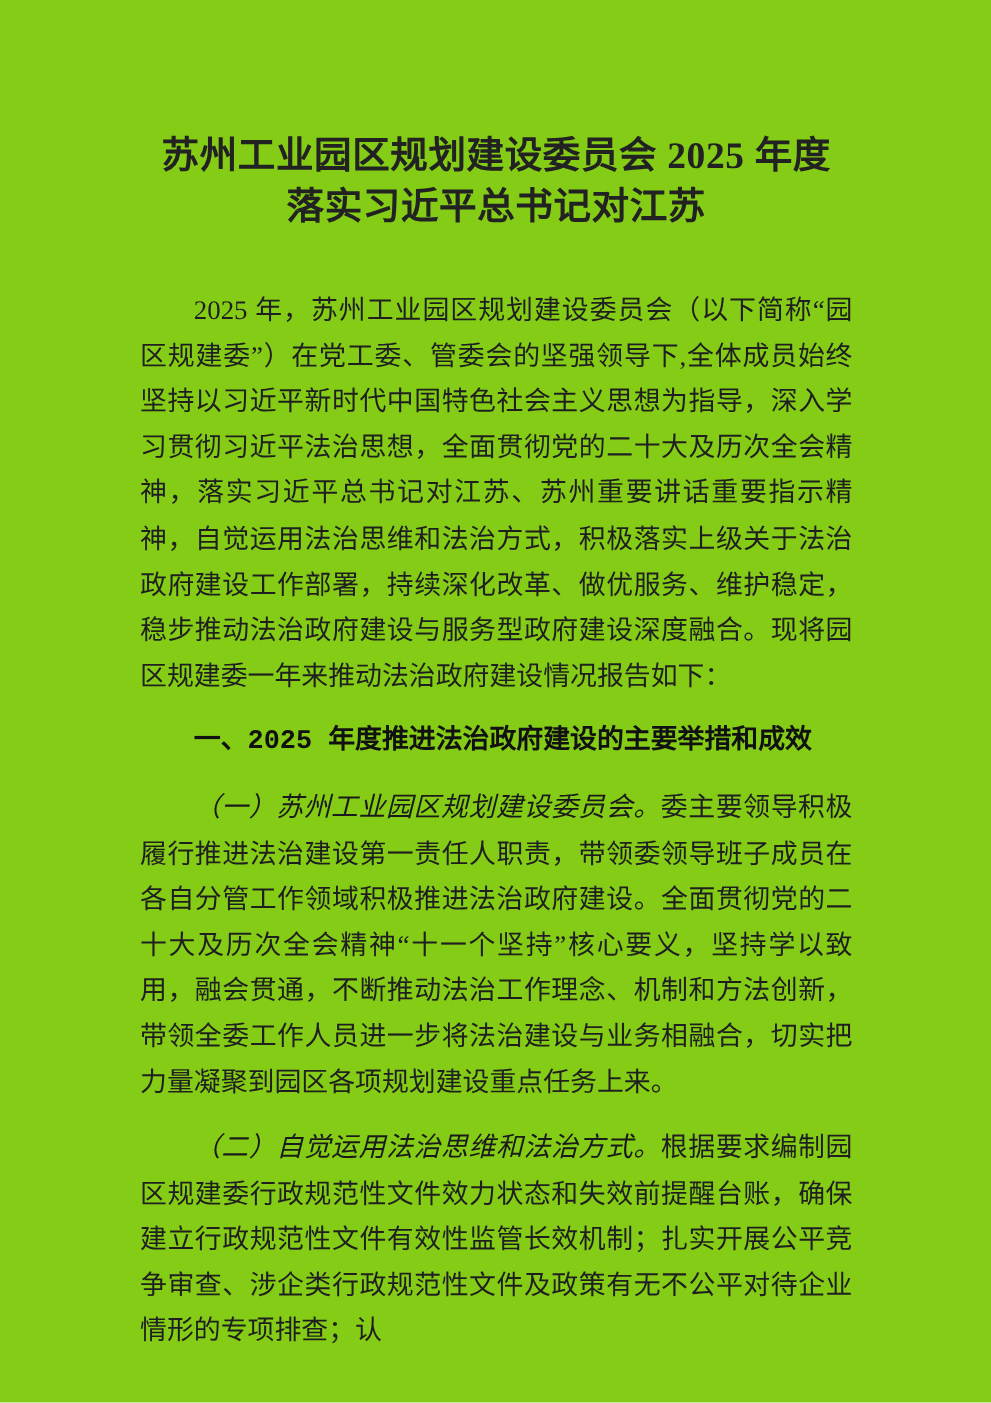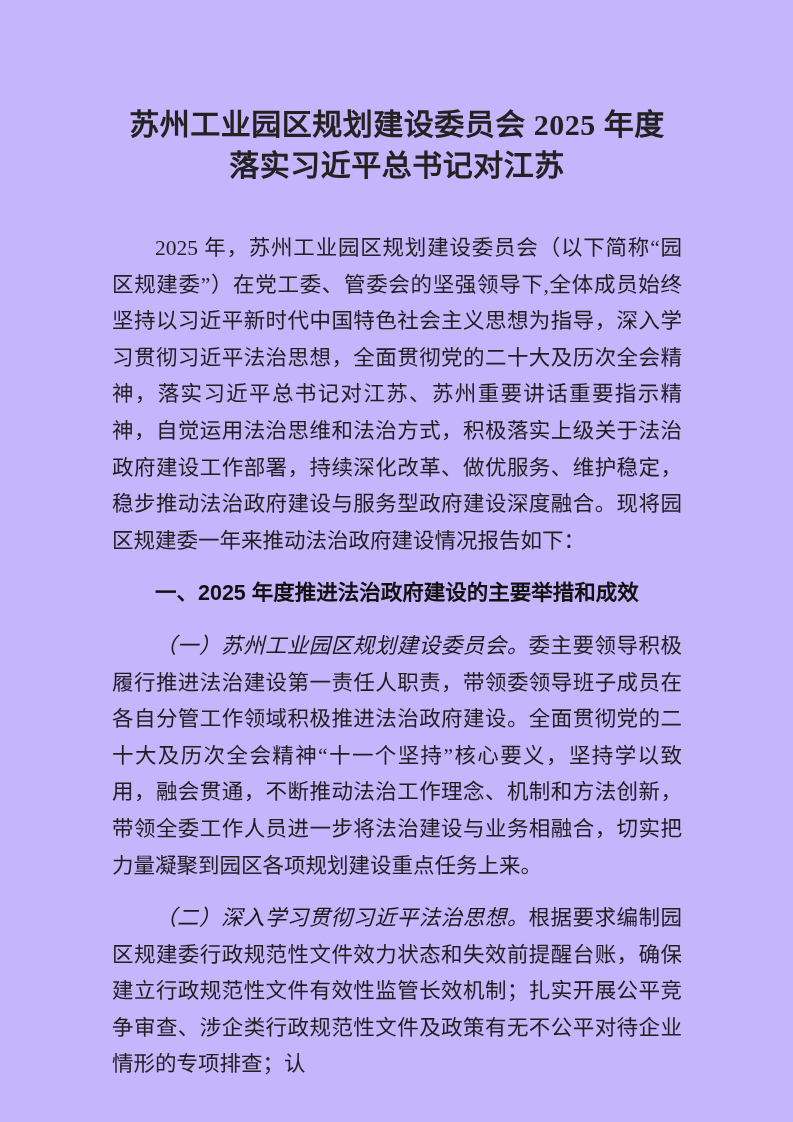--- a/index.html
+++ b/index.html
@@ -5,21 +5,21 @@
   html, body {
     margin: 0;
     padding: 0;
     background: #ffffff;
   }
   .page {
     position: relative;
     width: 793px;
     height: 1122px;
     margin: 0 auto;
-    background: #c4b5fd;
+    background: #84cc16;
     color: #1a1a1a;
     overflow: hidden;
     box-sizing: border-box;
     padding: 104px 95px 0 96px;
     font-family: "Liberation Serif", "DejaVu Serif", serif;
   }
   .doc-title {
     margin: 0 0 44px 0;
     text-align: center;
     font-size: 30px;
@@ -36,35 +36,35 @@
     text-justify: inter-ideograph;
     color: #1f1f1f;
   }
   .doc-body p {
     margin: 16px;
     padding: 0;
     text-indent: 2em;
   }
   .para-heading {
     font-weight: bold;
-    font-family: Liberation Sans, sans-serif;
+    font-family: Liberation Mono, monospace;
     color: #111111;
   }
   .para-lead {
     font-style: italic;
     color: #1a1a1a;
   }
 </style>
 </head>
 <body>
 
 <div class="page">
   <h1 class="doc-title">
     <span>苏州工业园区规划建设委员会 2025 年度</span><br>
     <span>落实习近平总书记对江苏</span>
   </h1>
   <div class="doc-body" id="doc-body">
       <p><span>2025 年，苏州工业园区规划建设委员会（以下简称“园区规建委”）在党工委、管委会的坚强领导下,全体成员始终坚持以习近平新时代中国特色社会主义思想为指导，深入学习贯彻习近平法治思想，全面贯彻党的二十大及历次全会精神，落实习近平总书记对江苏、苏州重要讲话重要指示精神，自觉运用法治思维和法治方式，积极落实上级关于法治政府建设工作部署，持续深化改革、做优服务、维护稳定，稳步推动法治政府建设与服务型政府建设深度融合。现将园区规建委一年来推动法治政府建设情况报告如下：</span></p>
       <p class="para-heading"><span>一、2025 年度推进法治政府建设的主要举措和成效</span></p>
       <p><span class="para-lead">（一）苏州工业园区规划建设委员会。</span><span>委主要领导积极履行推进法治建设第一责任人职责，带领委领导班子成员在各自分管工作领域积极推进法治政府建设。全面贯彻党的二十大及历次全会精神“十一个坚持”核心要义，坚持学以致用，融会贯通，不断推动法治工作理念、机制和方法创新，带领全委工作人员进一步将法治建设与业务相融合，切实把力量凝聚到园区各项规划建设重点任务上来。</span></p>
-      <p><span class="para-lead">（二）深入学习贯彻习近平法治思想。</span><span>根据要求编制园区规建委行政规范性文件效力状态和失效前提醒台账，确保建立行政规范性文件有效性监管长效机制；扎实开展公平竞争审查、涉企类行政规范性文件及政策有无不公平对待企业情形的专项排查；认</span></p>
+      <p><span class="para-lead">（二）自觉运用法治思维和法治方式。</span><span>根据要求编制园区规建委行政规范性文件效力状态和失效前提醒台账，确保建立行政规范性文件有效性监管长效机制；扎实开展公平竞争审查、涉企类行政规范性文件及政策有无不公平对待企业情形的专项排查；认</span></p>
     </div>
 </div>
 
 </body></html>

